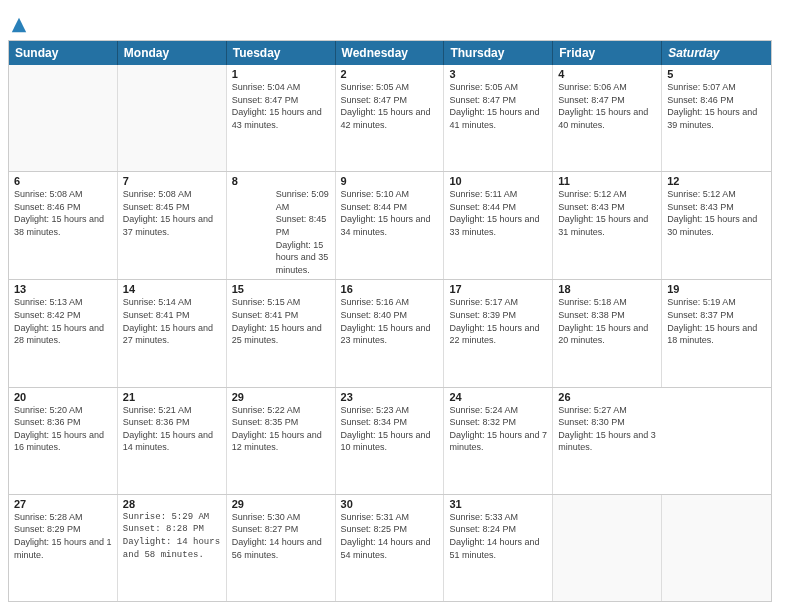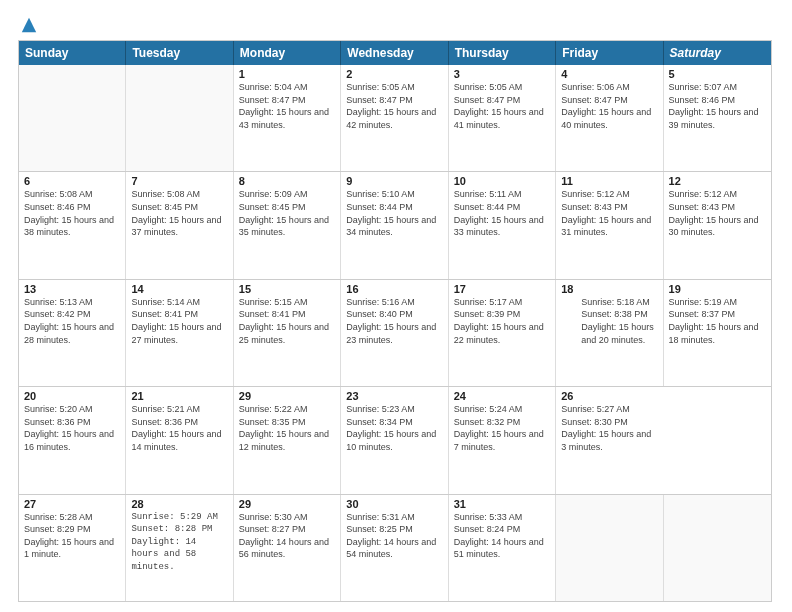--- a/index.html
+++ b/index.html
@@ -6,21 +6,21 @@
     body {
       font-family: Arial, sans-serif;
       background: #fff;
       width: 792px;
       height: 612px;
       overflow: hidden;
     }
     .page {
       width: 792px;
       height: 612px;
-      padding: 16px 20px 10px 18px;
+      padding: 16px 20px 10px 8px;
       display: flex;
       flex-direction: column;
     }
     .header {
       display: flex;
       justify-content: space-between;
       align-items: flex-start;
       margin-bottom: 10px;
     }
     .logo {
@@ -126,22 +126,22 @@
     </div>
     <div class="title-block">
       <div class="title-month"></div>
       <div class="title-location"></div>
     </div>
   </div>
 
   <div class="calendar">
     <div class="cal-header">
     <div class="cal-header-cell">Sunday</div>
+        <div class="cal-header-cell">Monday</div>
         <div class="cal-header-cell">Tuesday</div>
-        <div class="cal-header-cell">Monday</div>
         <div class="cal-header-cell">Wednesday</div>
         <div class="cal-header-cell">Thursday</div>
         <div class="cal-header-cell">Friday</div>
         <div class="cal-header-cell">Saturday</div>
       </div>
     <div class="cal-body">
     <div class="cal-row">
           <div class="cal-cell empty"></div>
           <div class="cal-cell empty"></div>
           <div class="cal-cell">
@@ -183,21 +183,21 @@
 Daylight: 15 hours and 38 minutes.</div>
           </div>
           <div class="cal-cell">
             <div class="day-num">7</div>
             <div class="day-info" style="white-space: pre-line;">Sunrise: 5:08 AM
 Sunset: 8:45 PM
 Daylight: 15 hours and 37 minutes.</div>
           </div>
           <div class="cal-cell">
             <div class="day-num">8</div>
-            <div class="day-info" style="white-space: pre-line;">Sunrise: 5:09 AM
+            <div class="day-info" style="white-space: pre-line; margin-left: 44px;">Sunrise: 5:09 AM
 Sunset: 8:45 PM
 Daylight: 15 hours and 35 minutes.</div>
           </div>
           <div class="cal-cell">
             <div class="day-num">9</div>
             <div class="day-info" style="white-space: pre-line;">Sunrise: 5:10 AM
 Sunset: 8:44 PM
 Daylight: 15 hours and 34 minutes.</div>
           </div>
           <div class="cal-cell">
@@ -245,21 +245,21 @@
 Daylight: 15 hours and 23 minutes.</div>
           </div>
           <div class="cal-cell">
             <div class="day-num">17</div>
             <div class="day-info" style="white-space: pre-line;">Sunrise: 5:17 AM
 Sunset: 8:39 PM
 Daylight: 15 hours and 22 minutes.</div>
           </div>
           <div class="cal-cell">
             <div class="day-num">18</div>
-            <div class="day-info" style="white-space: pre-line; margin-left: 20px;">Sunrise: 5:18 AM
+            <div class="day-info" style="white-space: pre-line;">Sunrise: 5:18 AM
 Sunset: 8:38 PM
 Daylight: 15 hours and 20 minutes.</div>
           </div>
           <div class="cal-cell">
             <div class="day-num">19</div>
             <div class="day-info" style="white-space: pre-line;">Sunrise: 5:19 AM
 Sunset: 8:37 PM
 Daylight: 15 hours and 18 minutes.</div>
           </div>
         </div>

